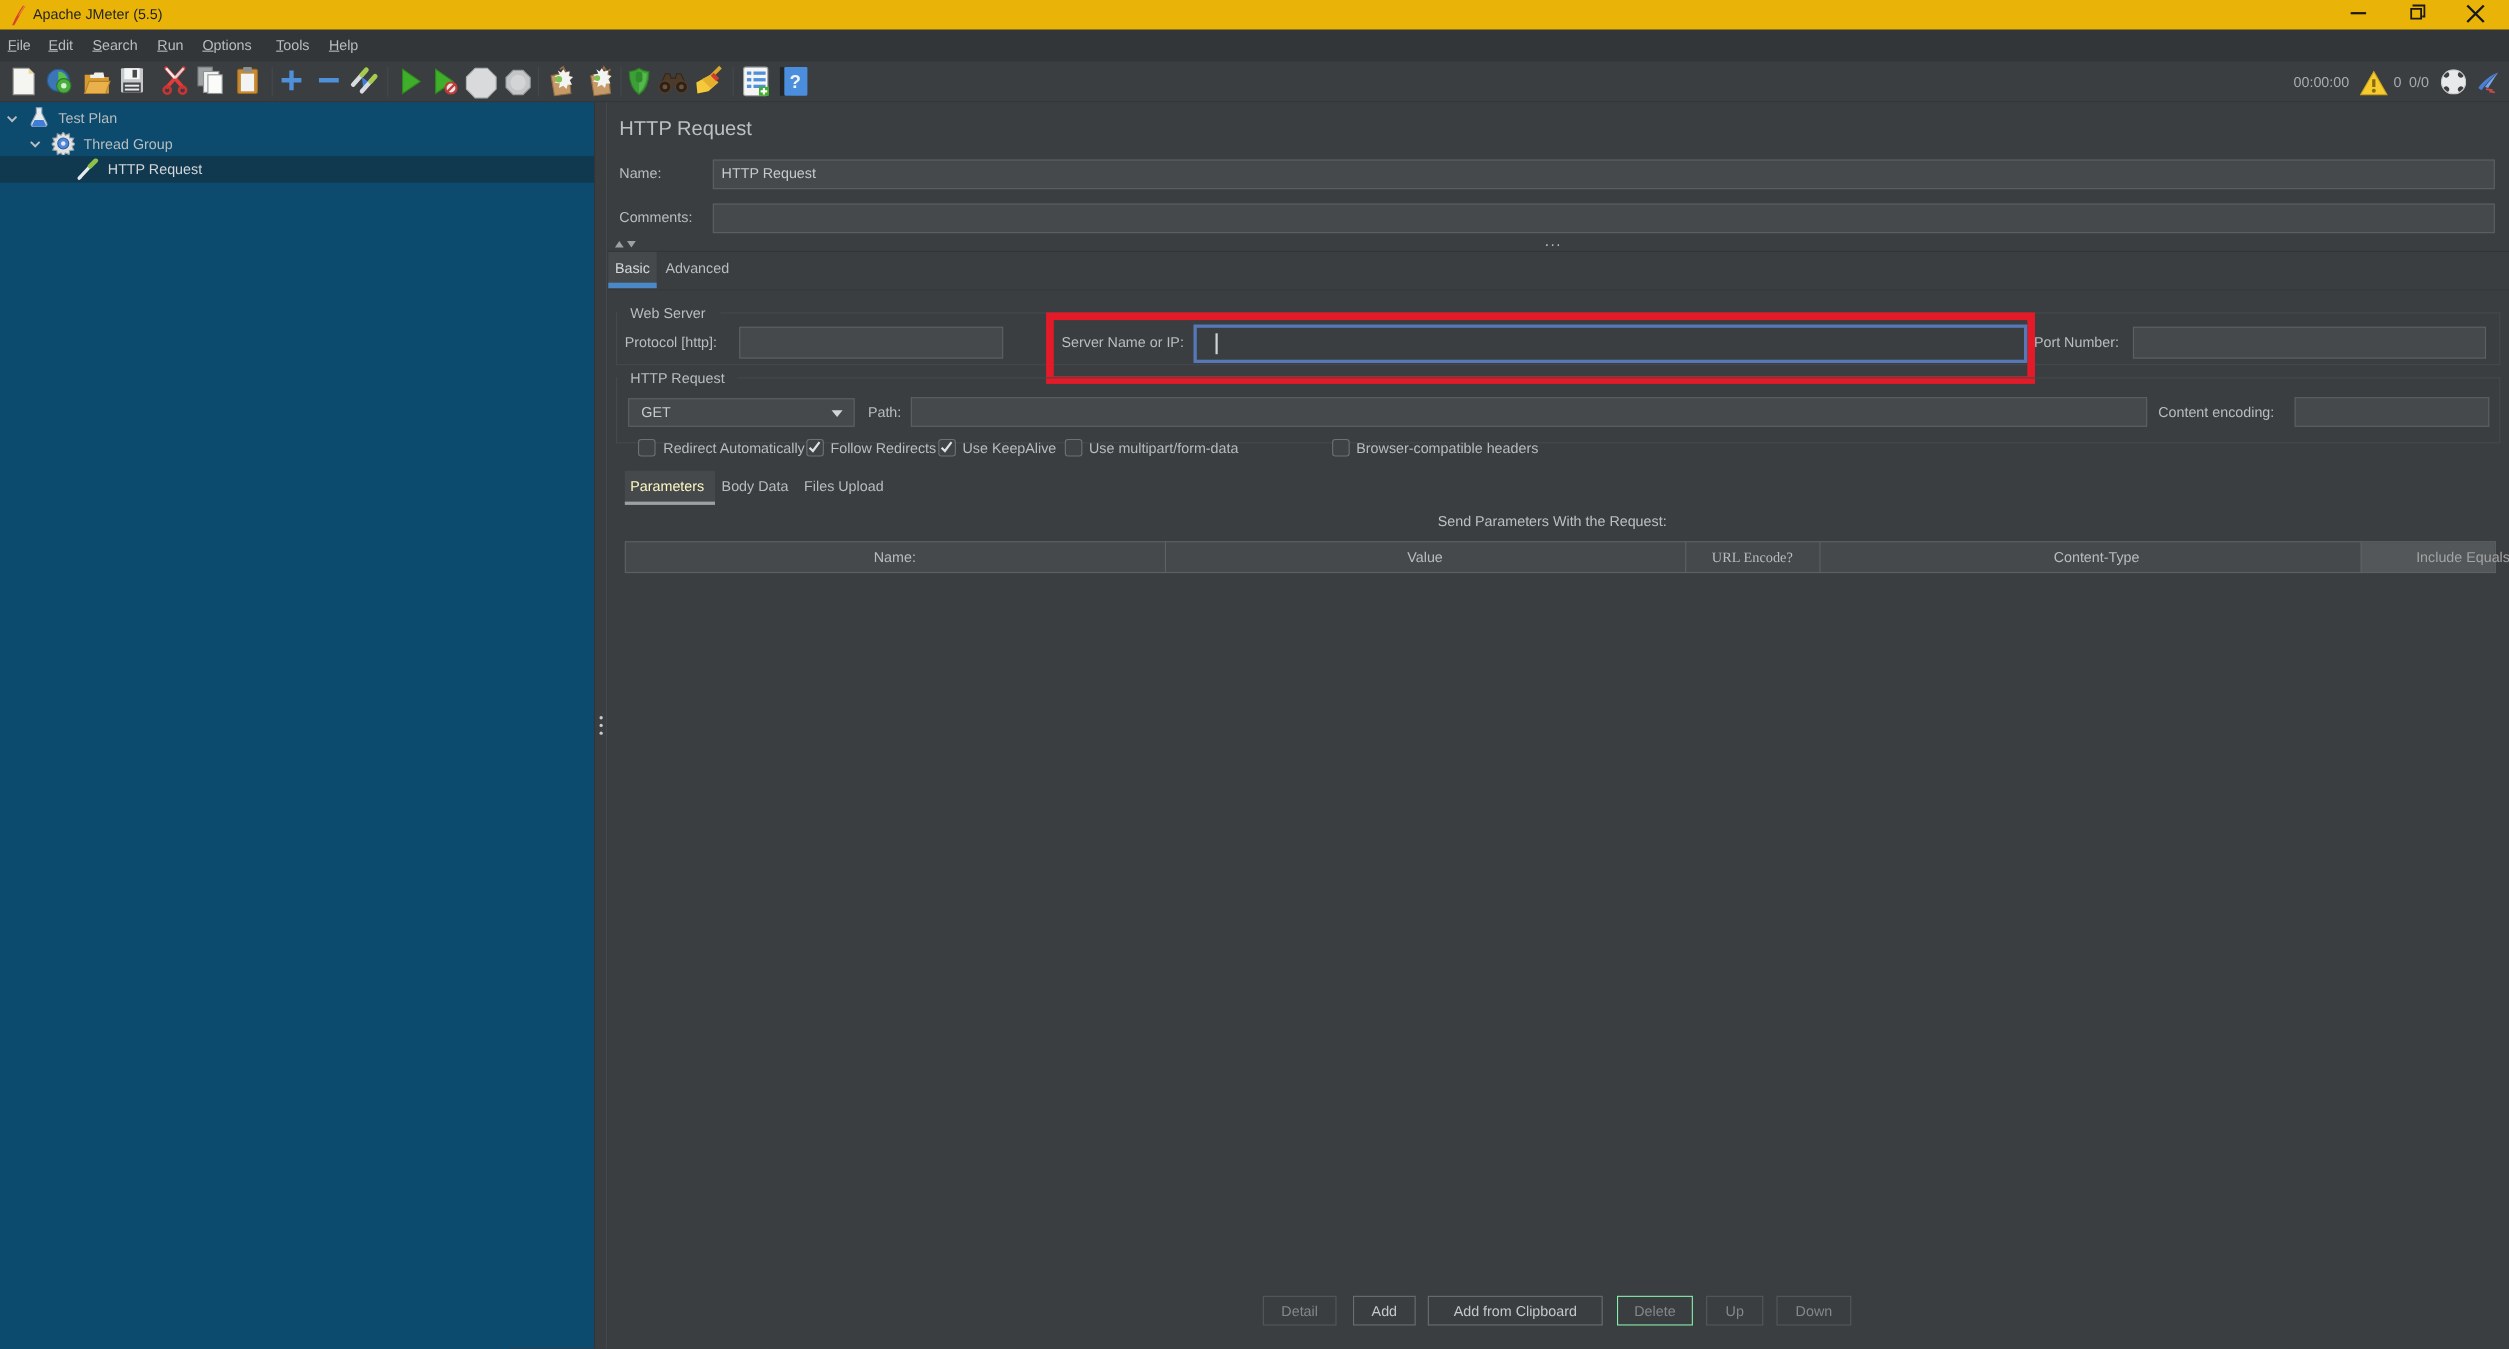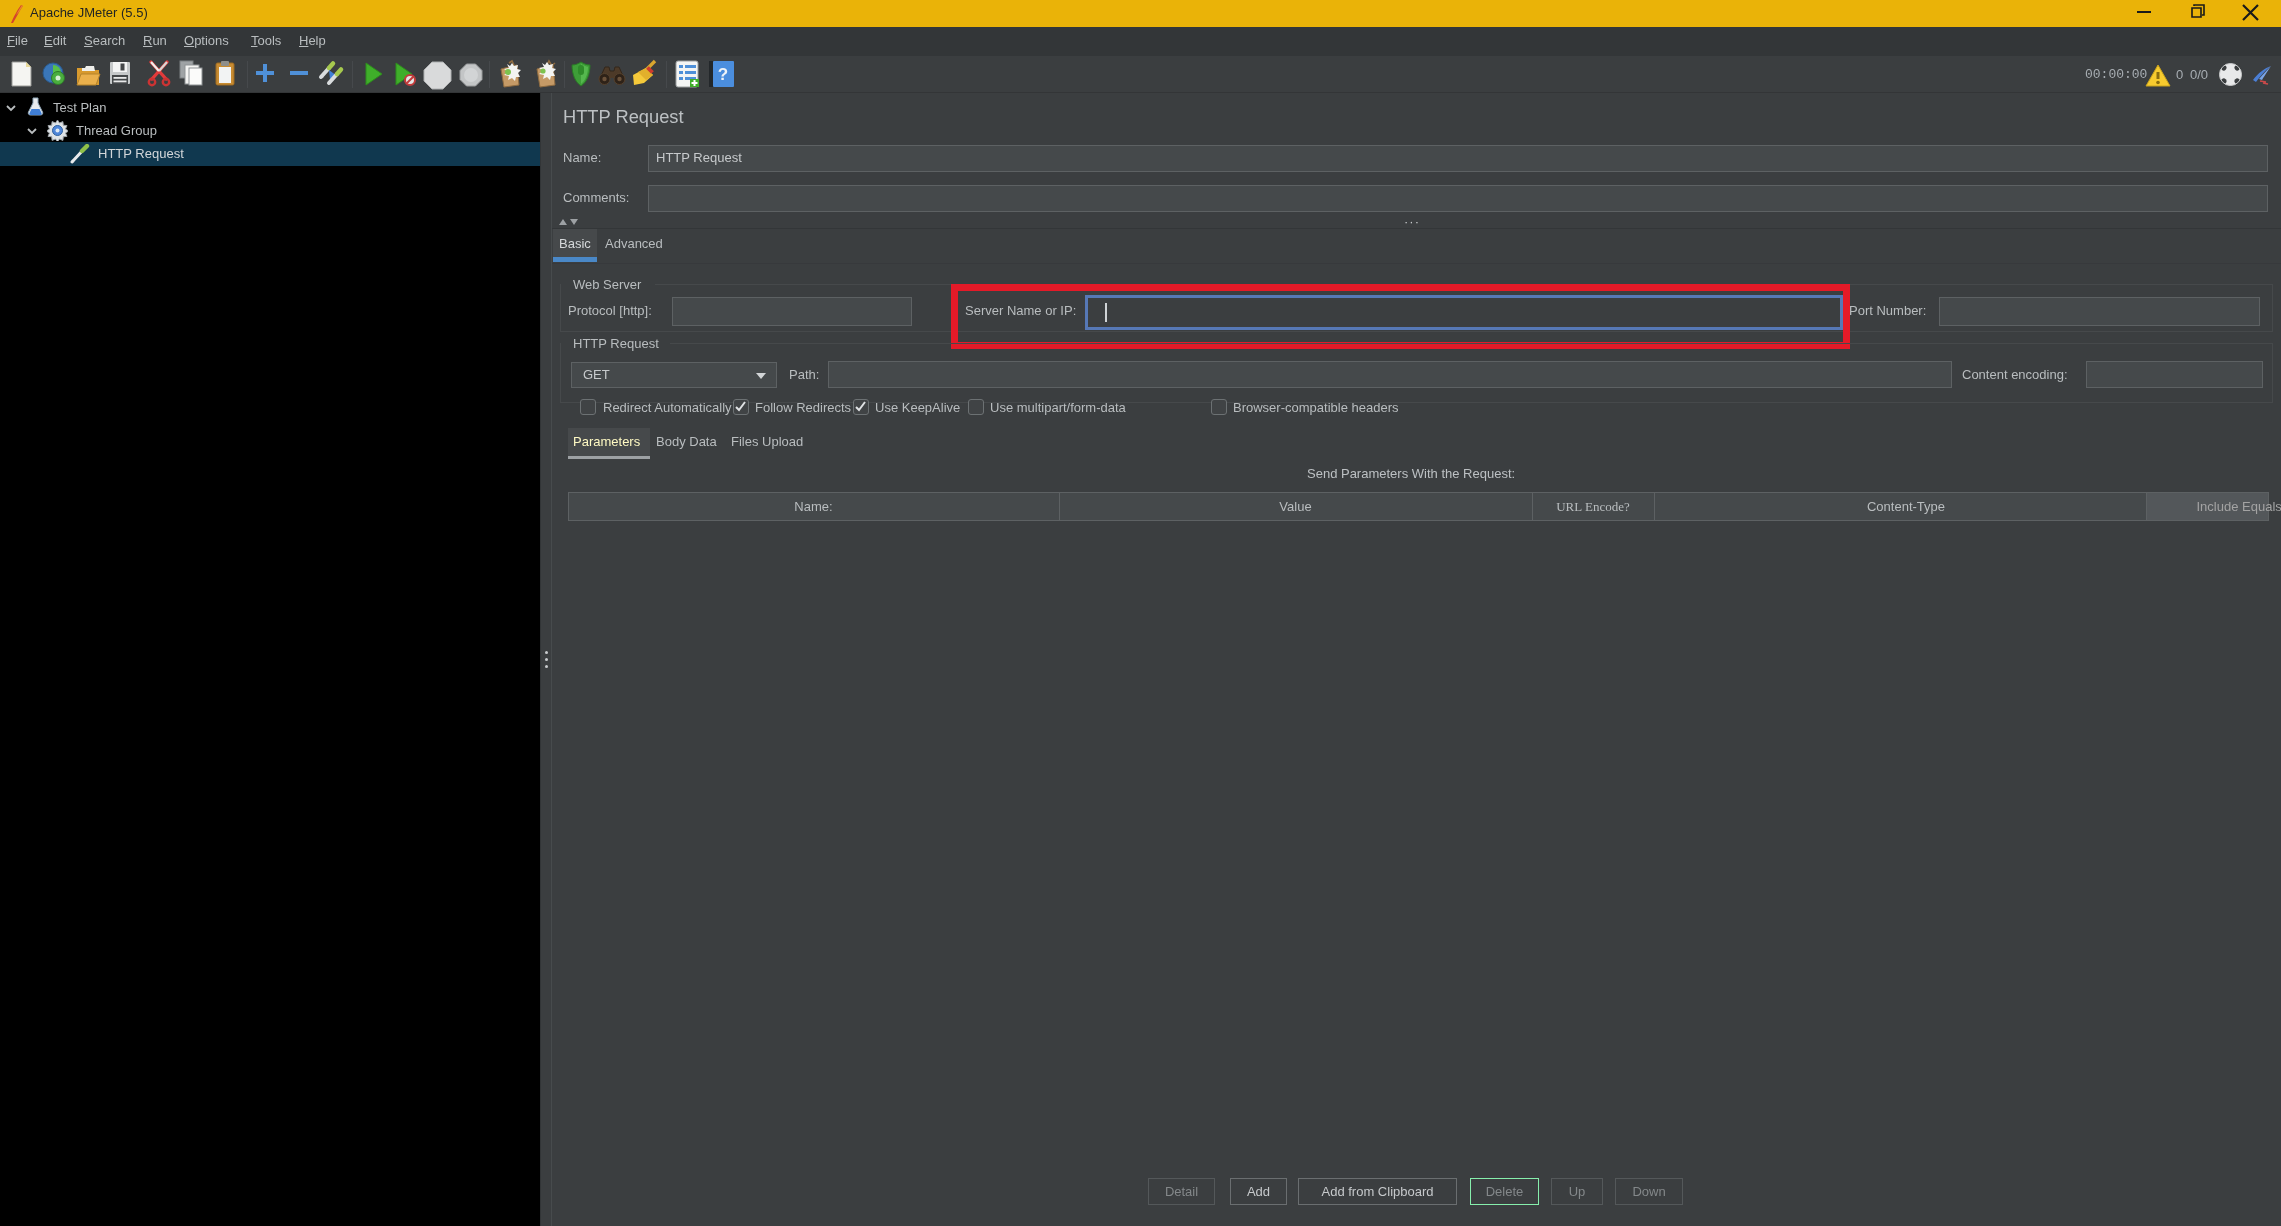--- a/index.html
+++ b/index.html
@@ -178,21 +178,21 @@
       <path d="M20.5 19 v6 M17.5 22 h6" stroke="#fff" stroke-width="2"></path>
     </g>
 
     <g transform="translate(709,5)">
       <rect x="0" y="0" width="10" height="26" fill="#23272a"></rect>
       <rect x="4" y="0" width="21" height="26" rx="1" fill="#4b8ede"></rect>
       <text x="14" y="19" font-family="Liberation Sans" font-size="17" font-weight="bold" fill="#f0f4f8" text-anchor="middle">?</text>
     </g>
   </svg>
 
-  <span class="abs" style="left:2085px;top:11px;color:#a7adb2;font-size:13px;font-family:Liberation Mono, monospace;">00:00:00</span>
+  <span class="abs" style="left:2085px;top:11px;color:#a7adb2;font-size:13px;">00:00:00</span>
   <svg class="abs" style="left:2145px;top:8px;" width="26" height="24" viewBox="0 0 26 24">
     <path d="M13 1 L25 22 H1 Z" fill="#f7cb2e" stroke="#c9a21d"></path>
     <path d="M13 8 v7" stroke="#8a6d0e" stroke-width="3"></path>
     <circle cx="13" cy="18.5" r="1.8" fill="#8a6d0e"></circle>
   </svg>
   <span class="abs" style="left:2176px;top:11px;color:#a7adb2;font-size:13px;">0</span>
   <span class="abs" style="left:2190px;top:11px;color:#a7adb2;font-size:13px;">0/0</span>
   <svg class="abs" style="left:2219px;top:7px;" width="23" height="23" viewBox="0 0 23 23">
     <circle cx="11.5" cy="11.5" r="11" fill="#e8e9ea"></circle>
     <g fill="#3b3e40" transform="rotate(45 11.5 11.5)">
@@ -203,21 +203,21 @@
     </g>
     <circle cx="11.5" cy="11.5" r="11" fill="none" stroke="#c9cbcc"></circle>
   </svg>
   <svg class="abs" style="left:2251px;top:8px;" width="22" height="22" viewBox="0 0 22 22">
     <path d="M20 2 C14 4 7 9 2 16 L5 18 C10 11 16 5 20 2 Z" fill="#4b7fd6"></path>
     <path d="M20 2 C16 6 12 10 8 15 l3 1 C14 11 18 5 20 2 Z" fill="#7aa5e8"></path>
     <path d="M9 17 l6 1 M12 19 l5 1" stroke="#c94a4a" stroke-width="1.6"></path>
   </svg>
 </div>
 
-<div class="abs" style="left:0;top:93px;width:540px;height:1133px;background:#000000;text-decoration:underline;">
+<div class="abs" style="left:0;top:93px;width:540px;height:1133px;background:#0c4a6e;text-decoration:underline;">
 
   <svg class="abs" style="left:5px;top:9px;" width="12" height="12" viewBox="0 0 12 12">
     <path d="M2 4 L6 8 L10 4" stroke="#b9bdbf" stroke-width="1.8" fill="none"></path>
   </svg>
   <svg class="abs" style="left:27px;top:4px;" width="17" height="20" viewBox="0 0 17 20">
     <path d="M6 1 h5 v5 l4.5 9 a2 2 0 0 1 -1.8 3 h-10.4 a2 2 0 0 1 -1.8 -3 l4.5 -9 z" fill="#e9ecef" stroke="#8fa6b8"></path>
     <path d="M4.5 12 h8 l2 4 a1.5 1.5 0 0 1 -1.4 2 h-9.2 a1.5 1.5 0 0 1 -1.4 -2 z" fill="#3f7ed6"></path>
   </svg>
   <span class="lbl" style="left:53px;top:7px;">Test Plan</span>
 

